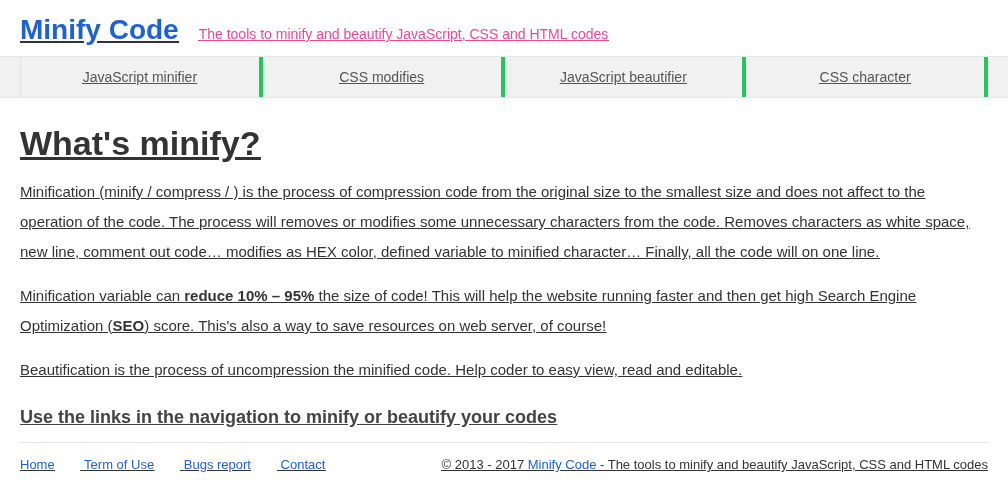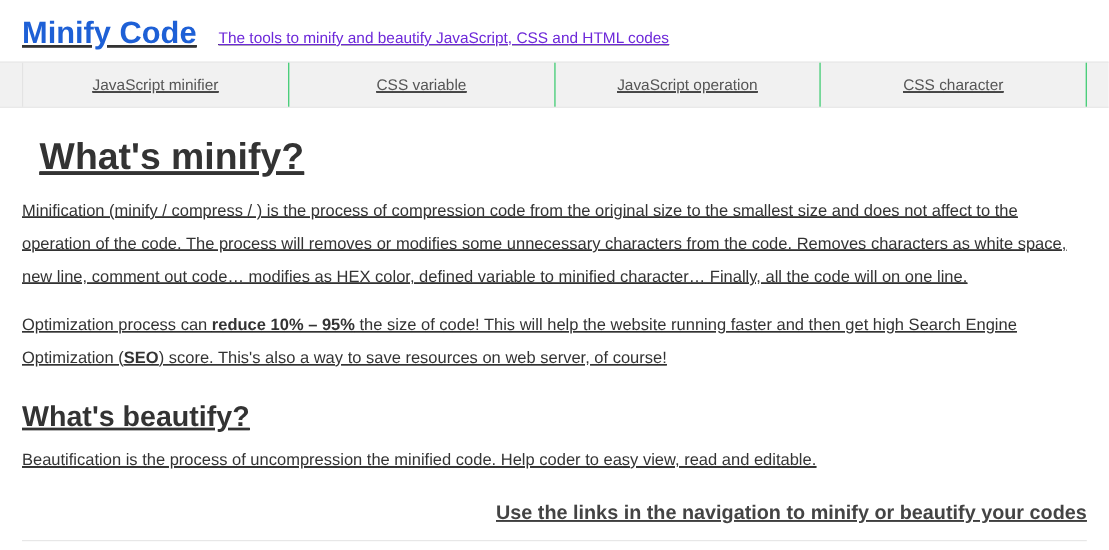--- a/index.html
+++ b/index.html
@@ -1,27 +1,27 @@
 <!DOCTYPE html>
 <html><head>
 <meta charset="utf-8">
 <style>
   * { margin: 0; padding: 0; box-sizing: border-box; text-decoration: underline; }
   body { font-family: "Helvetica Neue", Helvetica, Arial, sans-serif; color: #333; background: #fff; }
   .container { max-width: 1008px; margin: 0 auto; padding: 0 20px; }
   .header { display: flex; align-items: baseline; padding: 14px 0 10px 0; }
   .brand { color: #1e60d6; font-size: 28px; font-weight: bold; margin-right: 20px; text-decoration: none; }
-  .tagline { color: #6d28d9; font-size: 14px; }
+  .tagline { color: #ec4899; font-size: 14px; }
   .navbar { background: #f1f1f1; border-top: 1px solid #e7e7e7; border-bottom: 1px solid #e7e7e7; }
   .nav-inner { display: flex; }
-  .nav-item { flex: 1; text-align: center; padding: 12px 0; color: #555; font-size: 14px; border-right: 1px solid #22c55e; cursor: pointer; }
+  .nav-item { flex: 1; text-align: center; padding: 12px 0; color: #555; font-size: 14px; border-right: 4px solid #22c55e; cursor: pointer; }
   .nav-item:first-child { border-left: 1px solid #e3e3e3; }
-  h1 { font-size: 34px; font-weight: bold; color: #333; margin: 26px 0 14px 16px; }
+  h1 { font-size: 34px; font-weight: bold; color: #333; margin: 26px 0 14px 0; }
   h2 { font-size: 26px; font-weight: bold; color: #333; margin: 22px 0 10px 0; }
-  h3 { font-size: 18px; font-weight: bold; color: #444; margin: 22px 0 14px 0; text-align: right; }
+  h3 { font-size: 18px; font-weight: bold; color: #444; margin: 22px 0 14px 0; }
   p { font-size: 15px; line-height: 2; color: #333; margin-bottom: 14px; }
   .content { padding-bottom: 8px; }
   hr { border: none; border-top: 1px solid #e5e5e5; margin: 0 0 10px 0; }
   .footer { display: flex; justify-content: space-between; align-items: center; font-size: 13px; padding: 4px 0 16px 0; }
   .footer-links a { color: #1e60d6; text-decoration: none; margin-right: 26px; cursor: pointer; }
   .footer-right { color: #333; }
   .footer-right a { color: #1e60d6; text-decoration: none; }
   strong { font-weight: bold; text-align: right; }
 </style>
 </head>
@@ -31,34 +31,33 @@
   <div class="header">
     <a class="brand">Minify Code</a>
     <span class="tagline">The tools to minify and beautify JavaScript, CSS and HTML codes</span>
   </div>
 </div>
 
 <div class="navbar">
   <div class="container">
     <div class="nav-inner">
       <div class="nav-item">JavaScript minifier</div>
-      <div class="nav-item">CSS variable</div>
-      <div class="nav-item">JavaScript operation</div>
+      <div class="nav-item">CSS modifies</div>
+      <div class="nav-item">JavaScript beautifier</div>
       <div class="nav-item">CSS character</div>
     </div>
   </div>
 </div>
 
 <div class="container content">
   <h1>What's minify?</h1>
   <p>Minification (minify / compress / ) is the process of compression code from the original size to the smallest size and does not affect to the operation of the code. The process will removes or modifies some unnecessary characters from the code. Removes characters as white space, new line, comment out code… modifies as HEX color, defined variable to minified character… Finally, all the code will on one line.</p>
   <p>
-    <span>Optimization process can </span><strong>reduce 10% – 95%</strong><span> the size of code! This will help the website running faster and then get high Search Engine Optimization (</span><strong>SEO</strong><span>) score. This's also a way to save resources on web server, of course!</span>
+    <span>Minification variable can </span><strong>reduce 10% – 95%</strong><span> the size of code! This will help the website running faster and then get high Search Engine Optimization (</span><strong>SEO</strong><span>) score. This's also a way to save resources on web server, of course!</span>
   </p>
-  <h2>What's beautify?</h2>
   <p>Beautification is the process of uncompression the minified code. Help coder to easy view, read and editable.</p>
   <h3>Use the links in the navigation to minify or beautify your codes</h3>
   <hr>
   <div class="footer">
     <div class="footer-links">
       <a>Home</a>
       <a>Term of Use</a>
       <a>Bugs report</a>
       <a>Contact</a>
     </div>

